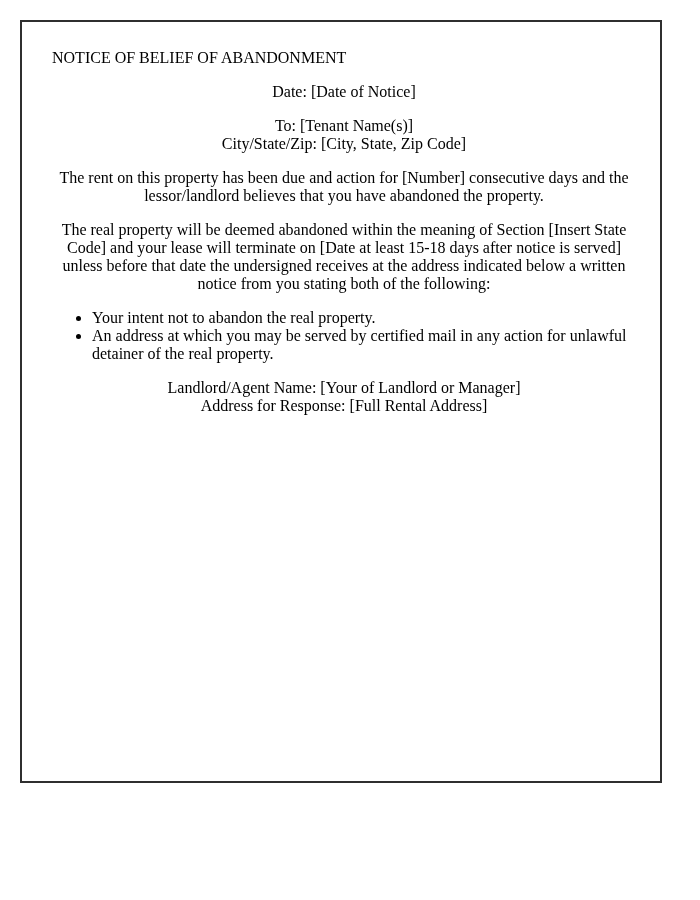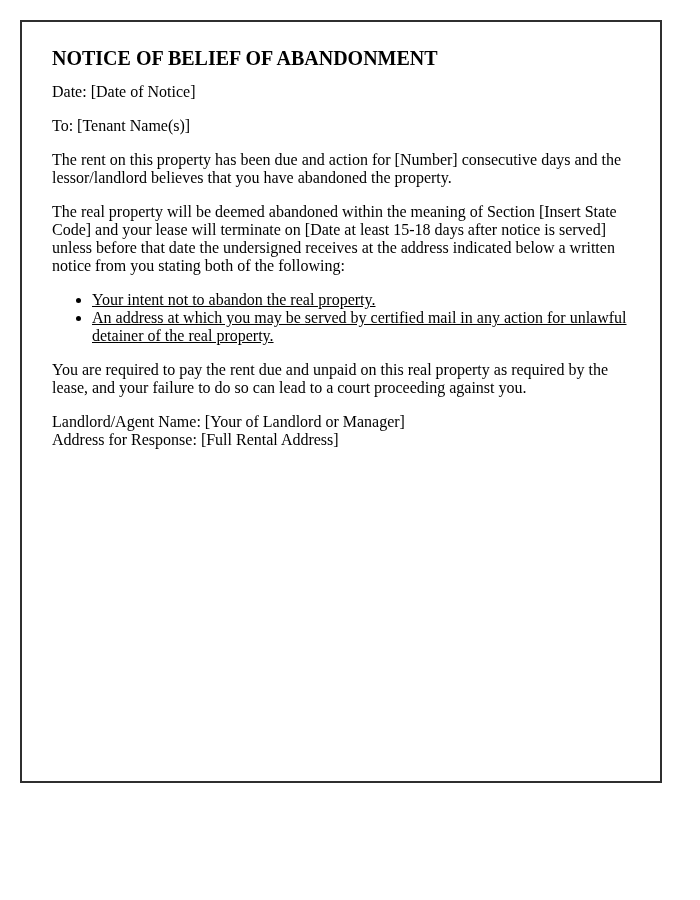--- a/index.html
+++ b/index.html
@@ -23,37 +23,37 @@
     box-sizing: border-box;
     border: 2px solid #2f2f2f;
     background: #ffffff;
     padding: 27px 24px 0 30px;
     font-family: "Liberation Serif", "DejaVu Serif", serif;
     font-size: 16px;
     line-height: 18px;
     color: #000000;
   }
   .letter h1 {
-    font-size: 20px;
+    font-size: 16px;
     line-height: 18px;
-    font-weight: bold;
+    font-weight: normal;
     margin: 0 0 16px 0;
   }
   .letter p {
     margin: 2px 0 16px 0;
     max-width: 590px;
+    text-align: center;
   }
   .letter .line {
     display: block;
   }
   .letter ul {
     margin: 0 0 16px 0;
     padding: 0 0 0 40px;
     max-width: 550px;
-    text-decoration: underline;
   }
   .letter ul li {
     margin: 0;
   }
   .contact b {
     font-weight: normal;
   }
   .sig-line {
     letter-spacing: 0;
     white-space: pre;
@@ -64,33 +64,33 @@
 
 <div class="canvas">
   <div class="letter">
 
     <h1>NOTICE OF BELIEF OF ABANDONMENT</h1>
 
     <p>Date: [Date of Notice]</p>
 
     <p>
       <span class="line">To: [Tenant Name(s)]</span>
+      <span class="line">City/State/Zip: [City, State, Zip Code]</span>
     </p>
 
 
     <p>The rent on this property has been due and action for [Number] consecutive days and the lessor/landlord believes that you have abandoned the property.</p>
 
     <p>The real property will be deemed abandoned within the meaning of Section [Insert State Code] and your lease will terminate on [Date at least 15-18 days after notice is served] unless before that date the undersigned receives at the address indicated below a written notice from you stating both of the following:</p>
 
     <ul>
       <li>Your intent not to abandon the real property.</li>
       <li>An address at which you may be served by certified mail in any action for unlawful detainer of the real property.</li>
     </ul>
 
-    <p>You are required to pay the rent due and unpaid on this real property as required by the lease, and your failure to do so can lead to a court proceeding against you.</p>
 
     <p class="contact">
       <span class="line"><b>Landlord/Agent Name:</b> <span>[Your of Landlord or Manager]</span></span>
       <span class="line"><b>Address for Response:</b> <span>[Full Rental Address]</span></span>
     </p>
 
 
   </div>
 </div>
 

